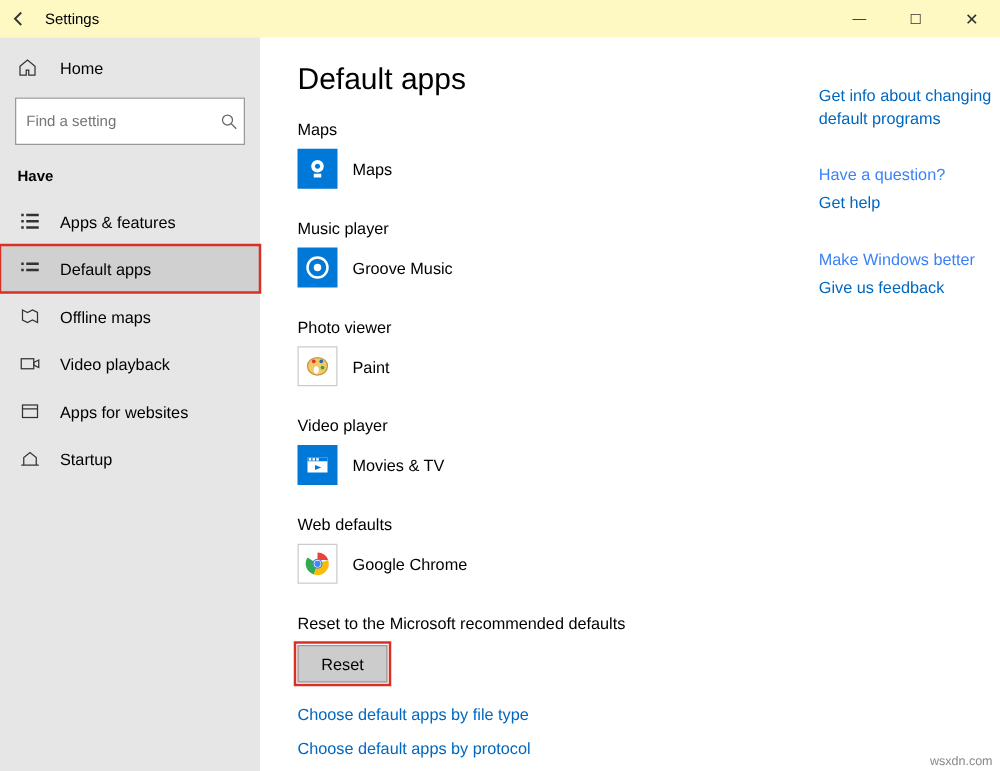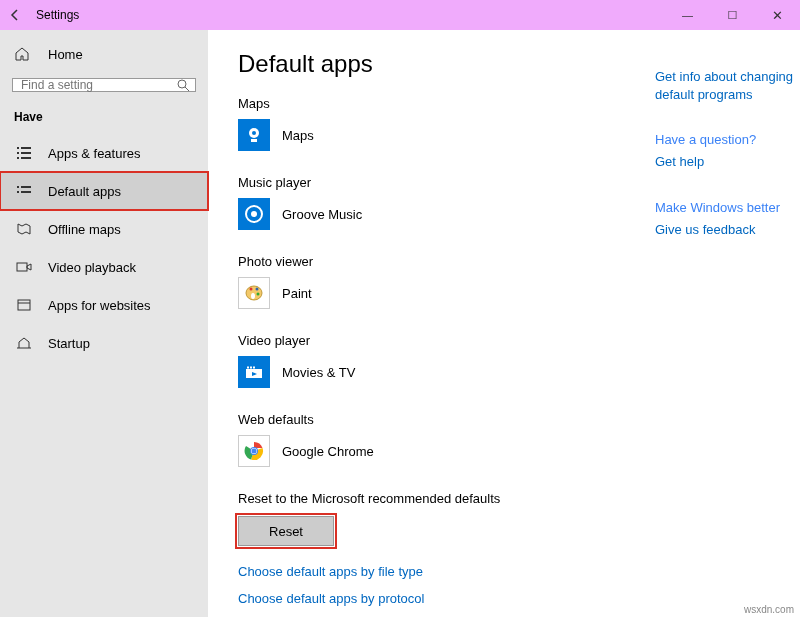--- a/index.html
+++ b/index.html
@@ -1,49 +1,49 @@
 <!DOCTYPE html>
 <html><head>
 <meta charset="utf-8">
 <style>
 * { margin: 0; padding: 0; box-sizing: border-box; font-family: "Segoe UI", Arial, sans-serif; }
 body { width: 800px; height: 617px; background: #fff; overflow: hidden; position: relative; }
 
-.titlebar { height: 30px; display: flex; align-items: center; background: #f0abfc; border-bottom: 0; }
+.titlebar { height: 30px; display: flex; align-items: center; background: #fef9c3; border-bottom: 0; }
 .titlebar .back { width: 30px; height: 30px; display:flex; align-items:center; justify-content:center; font-size:14px; }
 .titlebar .title { font-size: 12px; padding-left: 6px; }
 .titlebar .spacer { flex: 1; }
 .win-btn { width: 45px; height: 30px; display:flex; align-items:center; justify-content:center; font-size:11px; color:#333; }
 .win-btn:last-child { font-size:13px; }
 
 .content { display: flex; height: calc(100% - 30px); }
 
 .sidebar { width: 208px; background: #e6e6e6; padding-top: 6px; }
 .home-row { display:flex; align-items:center; height: 36px; padding-left: 14px; font-size: 13px; }
 .home-row .icon { width: 20px; margin-right: 14px; }
-.search { margin: 6px 12px 14px 12px; height: 14px; border: 1px solid #999; background:#fff; display:flex; align-items:center; padding: 0 8px; font-size:12px; color:#666; }
+.search { margin: 6px 12px 14px 12px; height: 38px; border: 1px solid #999; background:#fff; display:flex; align-items:center; padding: 0 8px; font-size:12px; color:#666; }
 .search input { border:0; outline:0; flex:1; font-size:12px; color:#333; background:transparent; }
 .search .sicon { color:#666; font-size:13px; }
 .section-label { font-size: 12px; font-weight:600; padding: 4px 14px 10px; }
 .nav-item { display:flex; align-items:center; height: 38px; padding-left: 14px; font-size: 13px; cursor:pointer; position:relative; }
 .nav-item .icon { width: 20px; margin-right: 14px; display:flex; align-items:center; justify-content:center; }
 .nav-item.selected { background: #d0d0d0; }
 .nav-item.highlighted { outline: 2px solid #d93025; outline-offset: -1px; }
 
 .main { flex:1; padding: 20px 0 0 30px; position:relative; overflow:hidden; }
 .page-title { font-size: 24px; font-weight: 400; margin-bottom: 18px; }
 .category-label { font-size: 13px; color: #000; margin-bottom: 8px; }
 .app-tile { display:flex; align-items:center; margin-bottom: 24px; }
 .tile-icon { width: 32px; height: 32px; background:#0078d7; display:flex; align-items:center; justify-content:center; color:#fff; font-size:16px; border:0; margin-right:12px; }
 .tile-label { font-size: 13px; }
 .tile-icon.paint { background:#fff; border:1px solid #ccc; }
 .tile-icon.chrome { background:#fff; border:1px solid #ccc; }
 
 .reset-label { font-size: 13px; margin-bottom: 10px; }
-.reset-btn { width: 96px; height: 30px; background:#ccc; border:1px solid #999; font-size:13px; display:flex; align-items:center; justify-content:center; cursor:pointer; }
+.reset-btn { width: 72px; height: 30px; background:#ccc; border:1px solid #999; font-size:13px; display:flex; align-items:center; justify-content:center; cursor:pointer; }
 .reset-wrap { outline:2px solid #d93025; outline-offset:1px; display:inline-block; margin-bottom:18px; }
 .link { color:#0067c0; font-size:13px; margin-bottom:12px; cursor:pointer; display:block; }
 
 .right-col { position:absolute; left: 655px; top: 68px; width: 160px; }
 .right-col .link { margin-bottom: 4px; line-height:1.4; }
 .right-col .q { font-size:13px; color:#3b82f6; margin-top: 28px; margin-bottom:6px; }
 
 .watermark { position:absolute; right:6px; bottom:2px; font-size:10px; color:#888; }
 svg { display:block; }
 </style>

